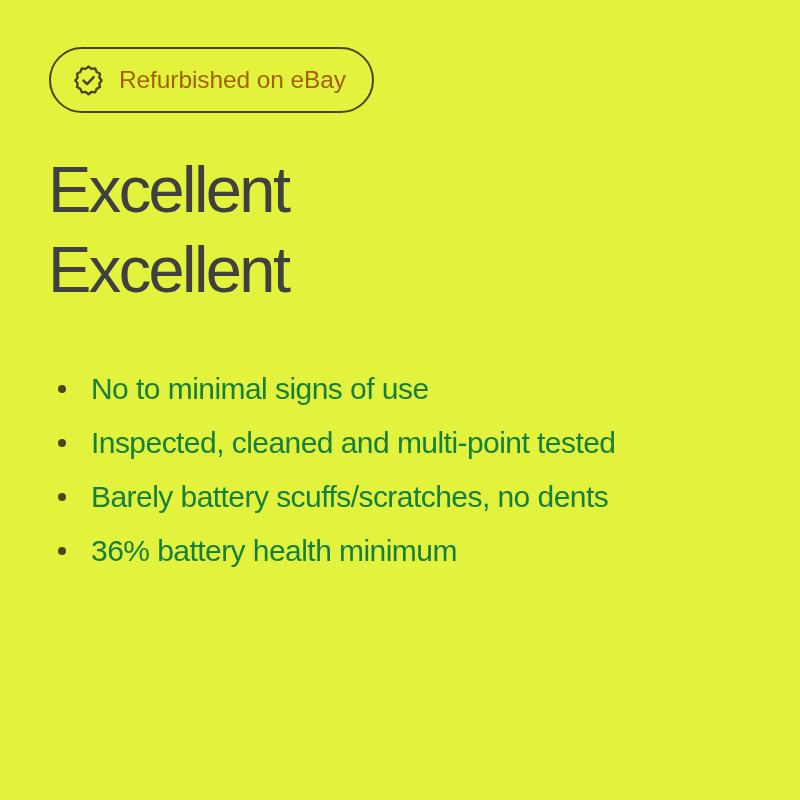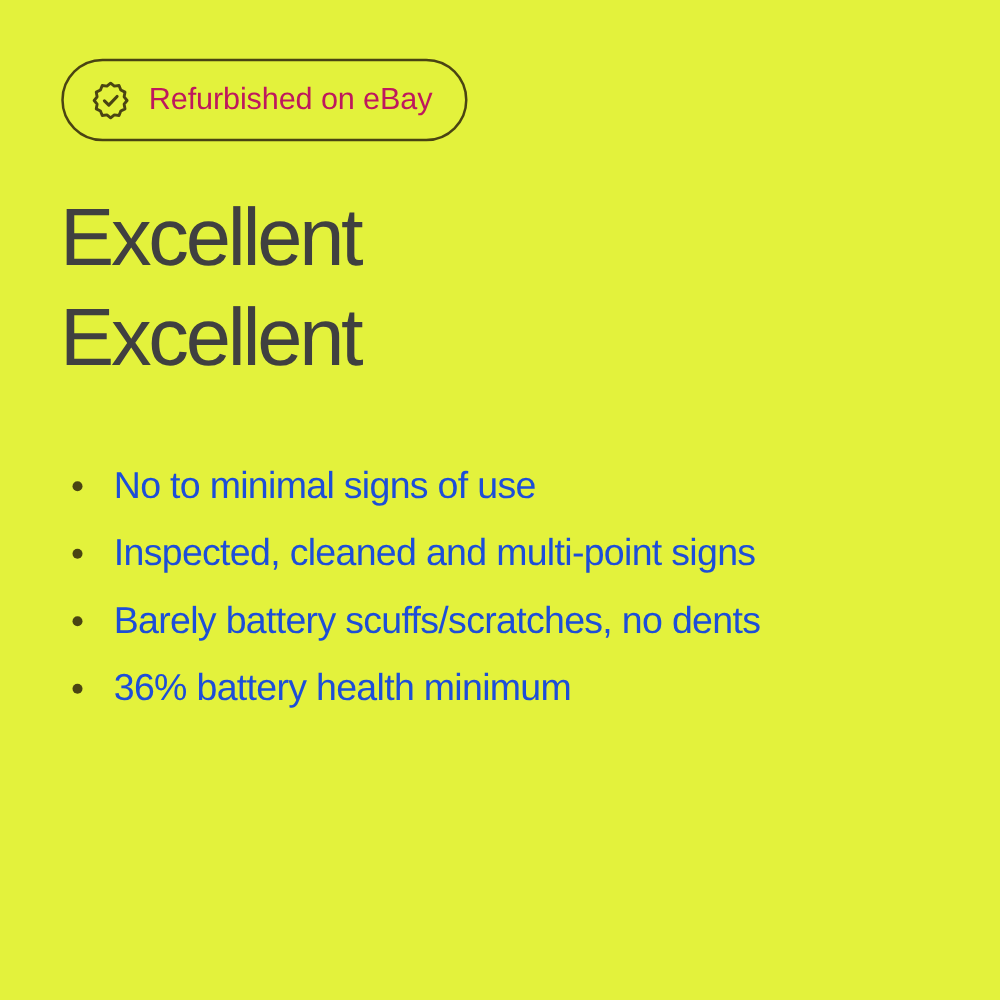--- a/index.html
+++ b/index.html
@@ -39,21 +39,21 @@
   #verified-badge-icon {
     width: 31px;
     height: 31px;
     flex: 0 0 31px;
     display: block;
     margin-right: 15px;
   }
   #badge-label {
     font-size: 24.5px;
     line-height: 1;
-    color: #be185d;
+    color: #a16207;
     letter-spacing: -0.1px;
     white-space: nowrap;
     font-weight: 400;
   }
 
   
   #page-title {
     position: absolute;
     left: 48px;
     top: 150px;
@@ -94,21 +94,21 @@
     width: 8px;
     height: 8px;
     margin-top: -4px;
     border-radius: 50%;
     background: #4A4413;
   }
   #feature-list li .feature-text {
     font-size: 30px;
     line-height: 36px;
     letter-spacing: -0.55px;
-    color: #1d4ed8;
+    color: #15803d;
     font-weight: 400;
     white-space: nowrap;
   }
 </style>
 </head>
 <body>
 
 <div id="card">
 
   <div id="badge-pill">
@@ -124,21 +124,21 @@
     <span class="title-line">Excellent</span>
   </h1>
 
   <ul id="feature-list">
     <li>
       <span class="bullet-dot"></span>
       <span class="feature-text">No to minimal signs of use</span>
     </li>
     <li>
       <span class="bullet-dot"></span>
-      <span class="feature-text">Inspected, cleaned and multi-point signs</span>
+      <span class="feature-text">Inspected, cleaned and multi-point tested</span>
     </li>
     <li>
       <span class="bullet-dot"></span>
       <span class="feature-text">Barely battery scuffs/scratches, no dents</span>
     </li>
     <li>
       <span class="bullet-dot"></span>
       <span class="feature-text">36% battery health minimum</span>
     </li>
   </ul>

